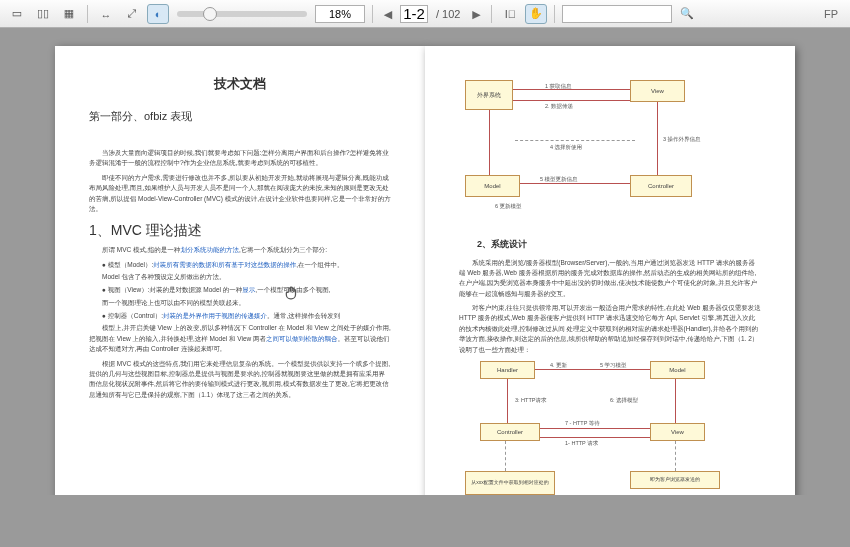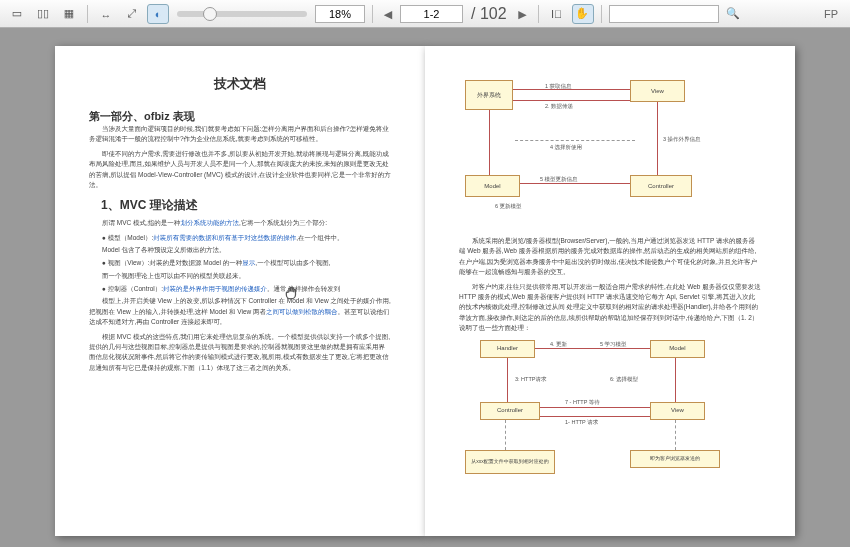--- a/index.html
+++ b/index.html
@@ -3,33 +3,33 @@
 <meta charset="utf-8">
 <style>
 *{margin:0;padding:0;box-sizing:border-box;font-family:Arial,"Microsoft YaHei",sans-serif}
 body{background:#9a9a9a;width:850px;height:547px;overflow:hidden}
 .toolbar{background:linear-gradient(#fdfdfd,#e8e8e8);height:28px;border-bottom:1px solid #b0b0b0;display:flex;align-items:center;padding:0 6px;gap:4px;font-size:11px}
 .tb-btn{width:22px;height:20px;border:1px solid transparent;border-radius:3px;display:flex;align-items:center;justify-content:center;cursor:pointer;color:#555}
 .tb-btn.active{border-color:#8ab;background:#d8e8f5}
 .zoom-slider{width:130px;height:6px;background:#d0d0d0;border-radius:3px;margin:0 4px;position:relative}
 .zoom-slider::after{content:"";position:absolute;left:20%;top:-4px;width:12px;height:12px;border-radius:50%;background:#f5f5f5;border:1px solid #999}
 .zoom-val{width:50px;height:18px;border:1px solid #b0b0b0;background:#fff;font-size:11px;text-align:center;line-height:16px}
-.page-box{width:63px;height:18px;border:1px solid #b0b0b0;background:#fff;font-size:11px;text-align:center;line-height:16px}
-.page-total{font-size:16px;color:#555;padding:0 4px}
+.page-box{width:28px;height:18px;border:1px solid #b0b0b0;background:#fff;font-size:15px;text-align:center;line-height:16px}
+.page-total{font-size:11px;color:#555;padding:0 4px}
 .nav-arrow{width:16px;height:18px;color:#666;cursor:pointer;text-align:center;line-height:18px}
 .sep{width:1px;height:18px;background:#c0c0c0;margin:0 3px}
 .search-box{width:110px;height:18px;border:1px solid #b0b0b0;background:#fff}
 .spacer{flex:1}
 .fp{font-size:11px;color:#666;padding-right:6px}
-.viewport{height:519px;overflow:hidden;position:relative;display:flex;justify-content:center;align-items:flex-start;padding-top:18px;}
+.viewport{height:467px;overflow:hidden;position:relative;display:flex;justify-content:center;align-items:flex-start;padding-top:18px;}
 .page{width:370px;height:490px;background:#fff;box-shadow:2px 2px 8px rgba(0,0,0,.4);padding:28px 34px;font-size:7px;line-height:1.5;color:#333;position:relative}
 .title{text-align:center;font-size:13px;font-weight:bold;margin-bottom:14px}
-.section{font-size:11px;font-weight:bold;margin:10px 0 0}
+.section{font-size:11px;font-weight:normal;margin:10px 0 24px}
 .sub{font-size:9px;font-weight:bold;margin:8px 0 6px}
-.sub2{font-size:12px;font-weight:bold;margin:6px 12px 4px}
+.sub2{font-size:14px;font-weight:normal;margin:6px 0 4px}
 .para{font-size:6.5px;text-indent:2em;margin-bottom:4px;line-height:1.6;color:#444}
 .bullet{font-size:6.5px;margin-left:2em;margin-bottom:3px;color:#444}
 .link{color:#2060c0}
 .cursor{position:absolute;left:228px;top:237px;width:20px;height:20px;pointer-events:none}
 .diagram{margin:6px auto;position:relative}
 .dbox{position:absolute;background:#fef9d8;border:1px solid #c09050;font-size:6px;text-align:center;display:flex;align-items:center;justify-content:center;color:#444}
 .dlabel{position:absolute;font-size:5.5px;color:#555}
 .arrow-line{position:absolute;background:#b85050}
 .arrow-line-d{position:absolute;border-top:1px dashed #999}
 </style>
@@ -94,20 +94,21 @@
       <div class="arrow-line" style="left:55px;top:103px;width:110px;height:1px"></div>
       <div class="arrow-line" style="left:24px;top:30px;width:1px;height:65px"></div>
       <div class="arrow-line-d" style="left:50px;top:60px;width:120px;height:0"></div>
       <div class="dlabel" style="left:80px;top:2px">1 获取信息</div>
       <div class="dlabel" style="left:80px;top:22px">2. 数据传递</div>
       <div class="dlabel" style="left:198px;top:55px">3 操作外界信息</div>
       <div class="dlabel" style="left:85px;top:63px">4 选择所使用</div>
       <div class="dlabel" style="left:75px;top:95px">5 模型更新信息</div>
       <div class="dlabel" style="left:30px;top:122px">6 更新模型</div>
     </div>
+    <div class="sub" style="margin-left:18px">2、系统设计</div>
     <div class="para">系统采用的是浏览/服务器模型(Browser/Server),一般的,当用户通过浏览器发送 HTTP 请求的服务器端 Web 服务器,Web 服务器根据所用的服务完成对数据库的操作,然后动态的生成的相关网站所的组件给,在户户端,因为受浏览器本身服务中中延出没的切时做出,使决技术能使数户个可使化的对象,并且允许客户能够在一起流畅感知与服务器的交互。</div>
     <div class="para">对客户约束,往往只提供很常用,可以开发出一般适合用户需求的特性,在此处 Web 服务器仅仅需要发送 HTTP 服务的模式,Web 服务器便客户提供到 HTTP 请求迅速交给它每方 Api, Servlet 引擎,将其进入次此的技术内核做此处理,控制修改过从间 处理定义中获取到的相对应的请求处理器(Handler),并给各个用到的举波方面,接收操作,则达定的后的信息,续所供帮助的帮助追加经保存到到对话中,传递给给户,下图（1. 2）说明了也一些方面处理：</div>
     <div class="diagram" style="width:290px;height:140px;margin-top:6px">
       <div class="dbox" style="left:15px;top:0;width:55px;height:18px">Handler</div>
       <div class="dbox" style="left:185px;top:0;width:55px;height:18px">Model</div>
       <div class="dbox" style="left:15px;top:62px;width:60px;height:18px">Controller</div>
       <div class="dbox" style="left:185px;top:62px;width:55px;height:18px">View</div>
       <div class="dbox" style="left:0;top:110px;width:90px;height:24px;font-size:5px;padding:2px">从xxx配置文件中获取到相对应处的</div>
       <div class="dbox" style="left:165px;top:110px;width:90px;height:18px;font-size:5px;padding:2px">即为客户浏览器发送的</div>
       <div class="arrow-line" style="left:70px;top:8px;width:115px;height:1px"></div>

